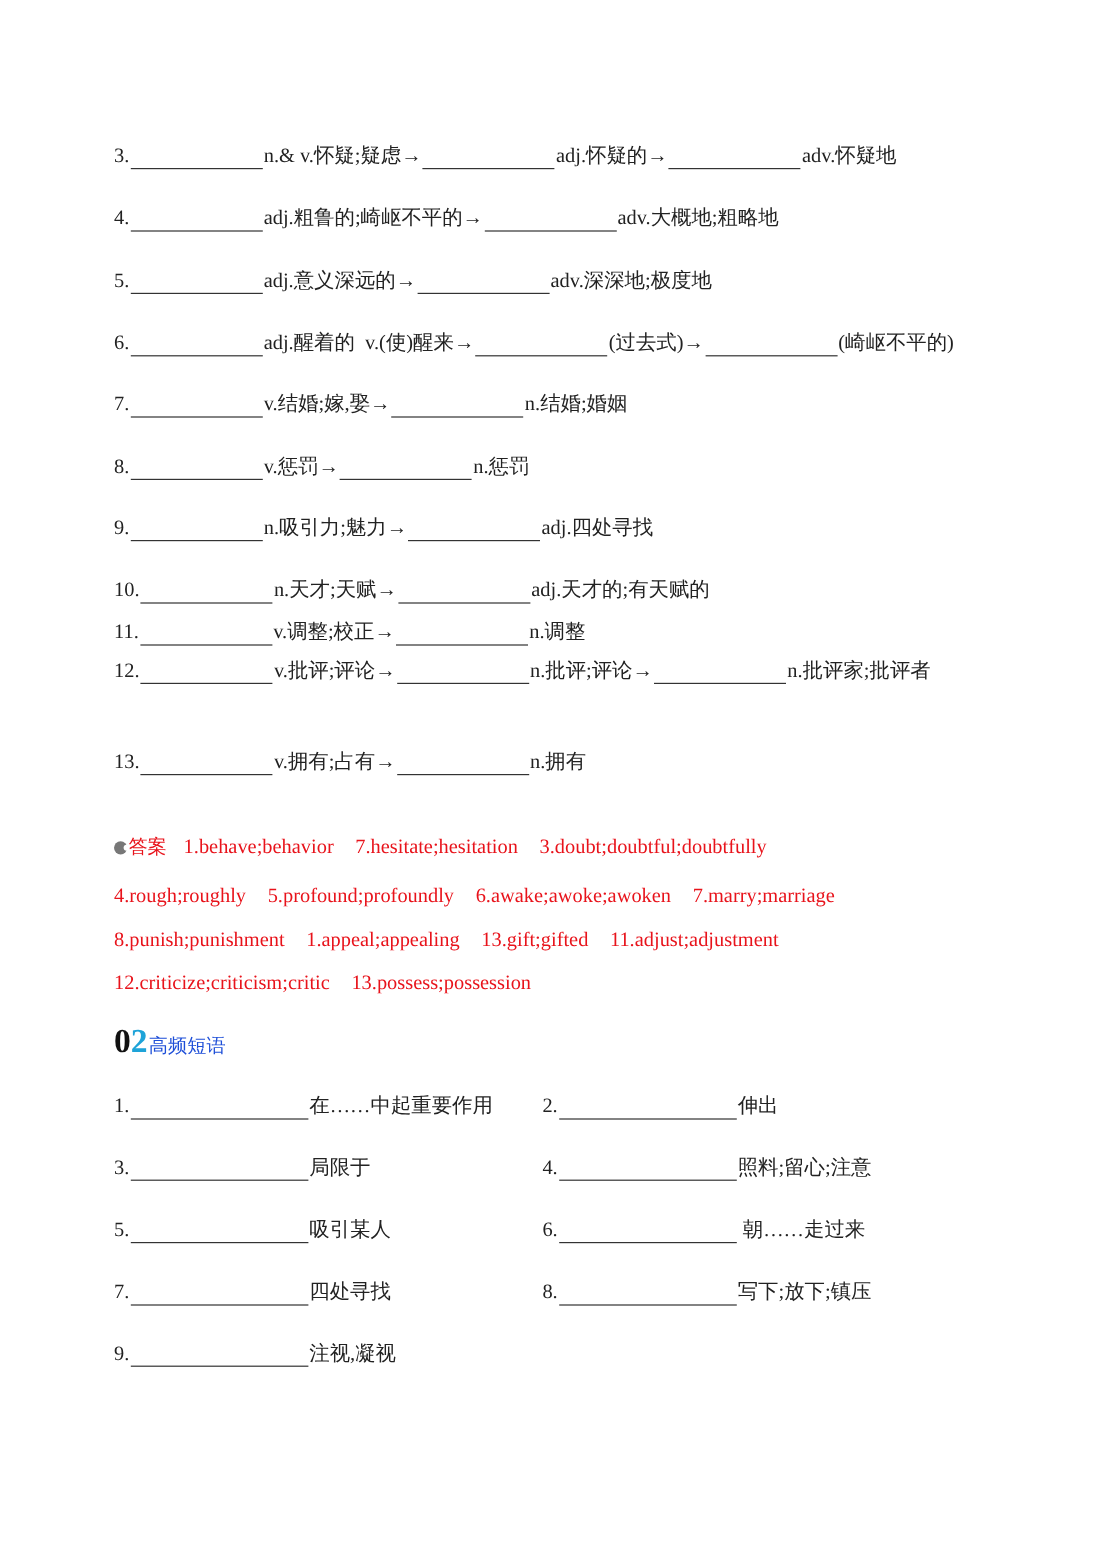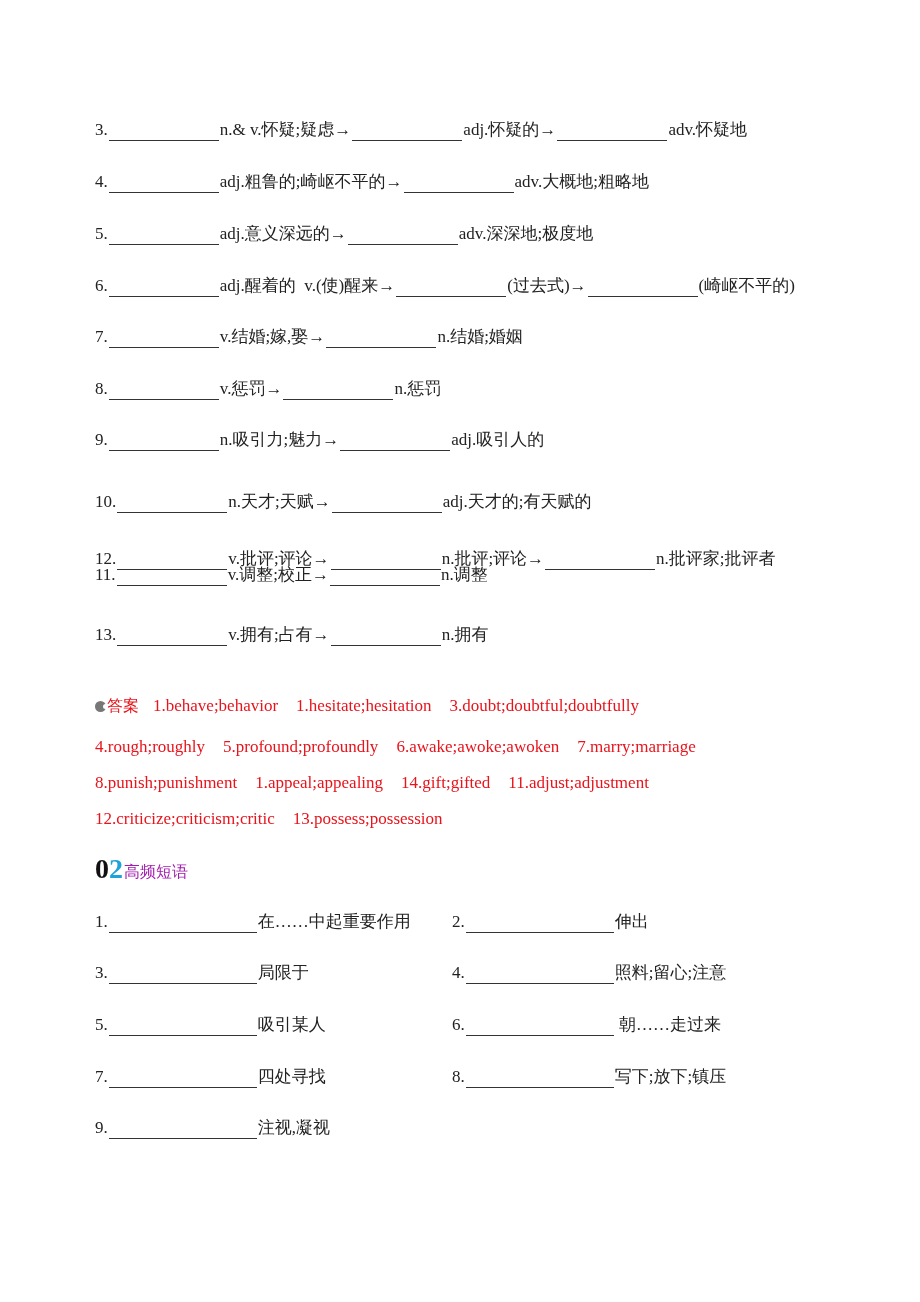--- a/index.html
+++ b/index.html
@@ -9,21 +9,21 @@
   .b110 { width: 110px; }
   .b148 { width: 148px; }
   .ans { position: absolute; left: 95px; font-size: 17px; color: #e8131b; white-space: nowrap; line-height: 22px; }
   .ans span.item { margin-right: 18px; }
   .ans-label { font-family: "DejaVu Sans", sans-serif; font-size: 16px; margin-right: 14px; }
   .ans-icon { display: inline-block; width: 11px; height: 11px; border-radius: 50%; background: #777; margin-right: 1px; vertical-align: -1px; position: relative; }
   .ans-icon::after { content: ""; position: absolute; right: -2px; top: 3px; width: 5px; height: 5px; background: #fff; border-radius: 50%; }
   .section { position: absolute; left: 95px; top: 855px; display: flex; align-items: flex-end; }
   .sec-num0 { font-family: "Liberation Serif", serif; font-weight: bold; font-size: 28px; color: #111; line-height: 28px; }
   .sec-num2 { font-family: "Liberation Serif", serif; font-weight: bold; font-size: 28px; color: #1ea3d8; line-height: 28px; }
-  .sec-title { font-family: "DejaVu Sans", sans-serif; font-size: 16px; color: #a21caf; margin-left: 1px; line-height: 22px; }
+  .sec-title { font-family: "DejaVu Sans", sans-serif; font-size: 16px; color: #1d4ed8; margin-left: 1px; line-height: 22px; }
 </style>
 </head>
 <body>
 
 <div class="row" style="top:119px">
   <span>3.</span>
     <span class="blank b110"></span>
     <span>n.&amp; v.怀疑;疑虑→</span>
     <span class="blank b110"></span>
     <span>adj.怀疑的→</span>
@@ -65,30 +65,30 @@
     <span class="blank b110"></span>
     <span>v.惩罚→</span>
     <span class="blank b110"></span>
     <span>n.惩罚</span>
 </div>
 <div class="row" style="top:429px">
   <span>9.</span>
     <span class="blank b110"></span>
     <span>n.吸引力;魅力→</span>
     <span class="blank b110"></span>
-    <span>adj.吸引人的</span>
+    <span>adj.四处寻找</span>
 </div>
-<div class="row" style="top:491px">
+<div class="row" style="top:481px">
   <span>10.</span>
     <span class="blank b110"></span>
     <span>n.天才;天赋→</span>
     <span class="blank b110"></span>
     <span>adj.天才的;有天赋的</span>
 </div>
-<div class="row" style="top:564px">
+<div class="row" style="top:516px">
   <span>11.</span>
     <span class="blank b110"></span>
     <span>v.调整;校正→</span>
     <span class="blank b110"></span>
     <span>n.调整</span>
 </div>
 <div class="row" style="top:548px">
   <span>12.</span>
     <span class="blank b110"></span>
     <span>v.批评;评论→</span>
@@ -99,27 +99,27 @@
 </div>
 <div class="row" style="top:624px">
   <span>13.</span>
     <span class="blank b110"></span>
     <span>v.拥有;占有→</span>
     <span class="blank b110"></span>
     <span>n.拥有</span>
 </div>
 
 <div class="ans" style="top:695px">
-  <span class="ans-icon"></span><span class="ans-label">答案</span><span class="item">1.behave;behavior</span><span class="item">1.hesitate;hesitation</span><span class="item">3.doubt;doubtful;doubtfully</span>
+  <span class="ans-icon"></span><span class="ans-label">答案</span><span class="item">1.behave;behavior</span><span class="item">7.hesitate;hesitation</span><span class="item">3.doubt;doubtful;doubtfully</span>
 </div>
 <div class="ans" style="top:736px">
   <span class="item">4.rough;roughly</span><span class="item">5.profound;profoundly</span><span class="item">6.awake;awoke;awoken</span><span class="item">7.marry;marriage</span>
 </div>
 <div class="ans" style="top:772px">
-  <span class="item">8.punish;punishment</span><span class="item">1.appeal;appealing</span><span class="item">14.gift;gifted</span><span class="item">11.adjust;adjustment</span>
+  <span class="item">8.punish;punishment</span><span class="item">1.appeal;appealing</span><span class="item">13.gift;gifted</span><span class="item">11.adjust;adjustment</span>
 </div>
 <div class="ans" style="top:808px">
   <span class="item">12.criticize;criticism;critic</span><span class="item">13.possess;possession</span>
 </div>
 
 <div class="section">
   <span class="sec-num0">0</span>
     <span class="sec-num2">2</span>
     <span class="sec-title">高频短语</span>
 </div>

